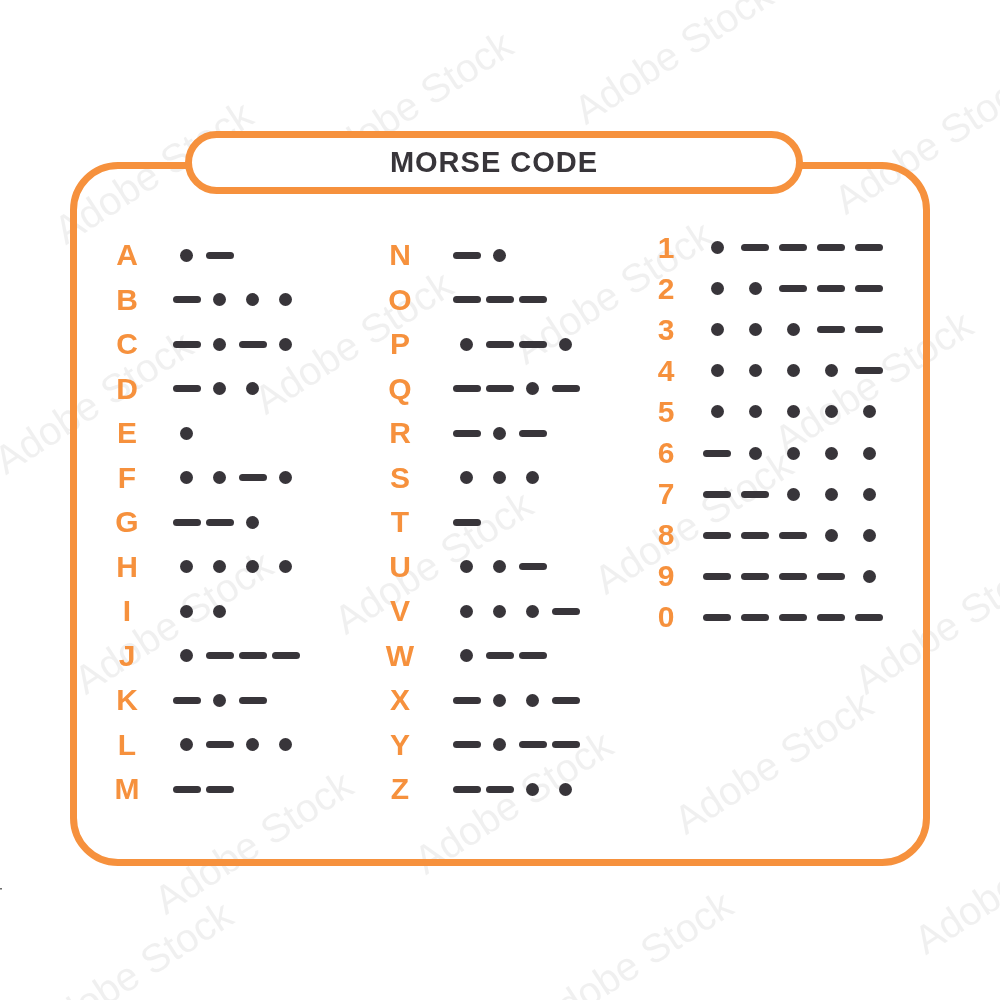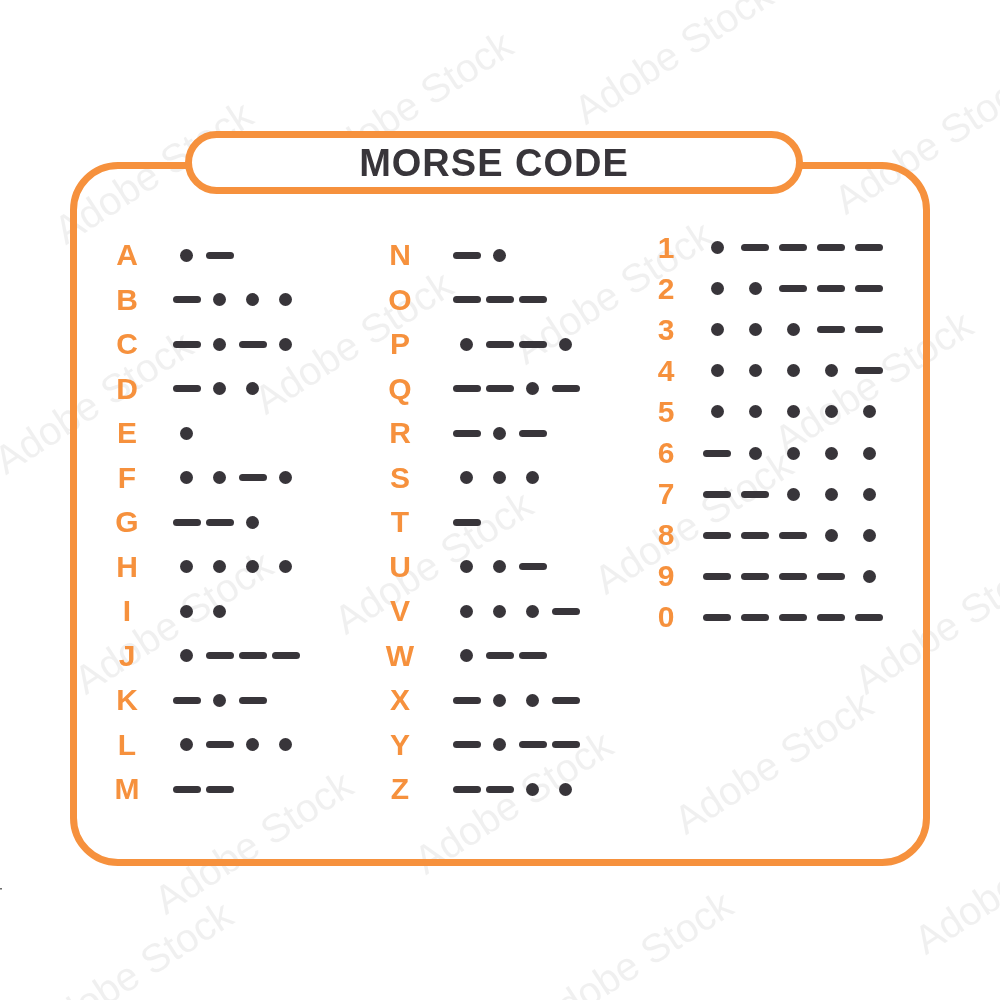--- a/index.html
+++ b/index.html
@@ -14,21 +14,21 @@
   .frame{
     position:absolute;left:70px;top:162px;width:860px;height:704px;
     border:7px solid var(--accent);border-radius:48px;box-sizing:border-box;z-index:2;
   }
   .pill{
     position:absolute;left:185px;top:131px;width:618px;height:63px;
     background:#ffffff;border:7px solid var(--accent);border-radius:36px;
     box-sizing:border-box;display:flex;align-items:center;justify-content:center;z-index:4;
   }
   .title{
-    font-size:38px;font-weight:bold;color:var(--ink);letter-spacing:1px;line-height:1;
+    font-size:29px;font-weight:bold;color:var(--ink);letter-spacing:1px;line-height:1;
   }
   .col{position:absolute;z-index:3;}
   .colA{left:107px;top:233px;}
   .colB{left:380px;top:233px;}
   .colC{left:646px;top:227px;}
   .row{display:flex;align-items:center;height:44.5px;}
   .colC .row{height:41.1px;}
   .letter{
     width:40px;text-align:center;font-weight:bold;font-size:30px;
     color:var(--accent);line-height:1;

